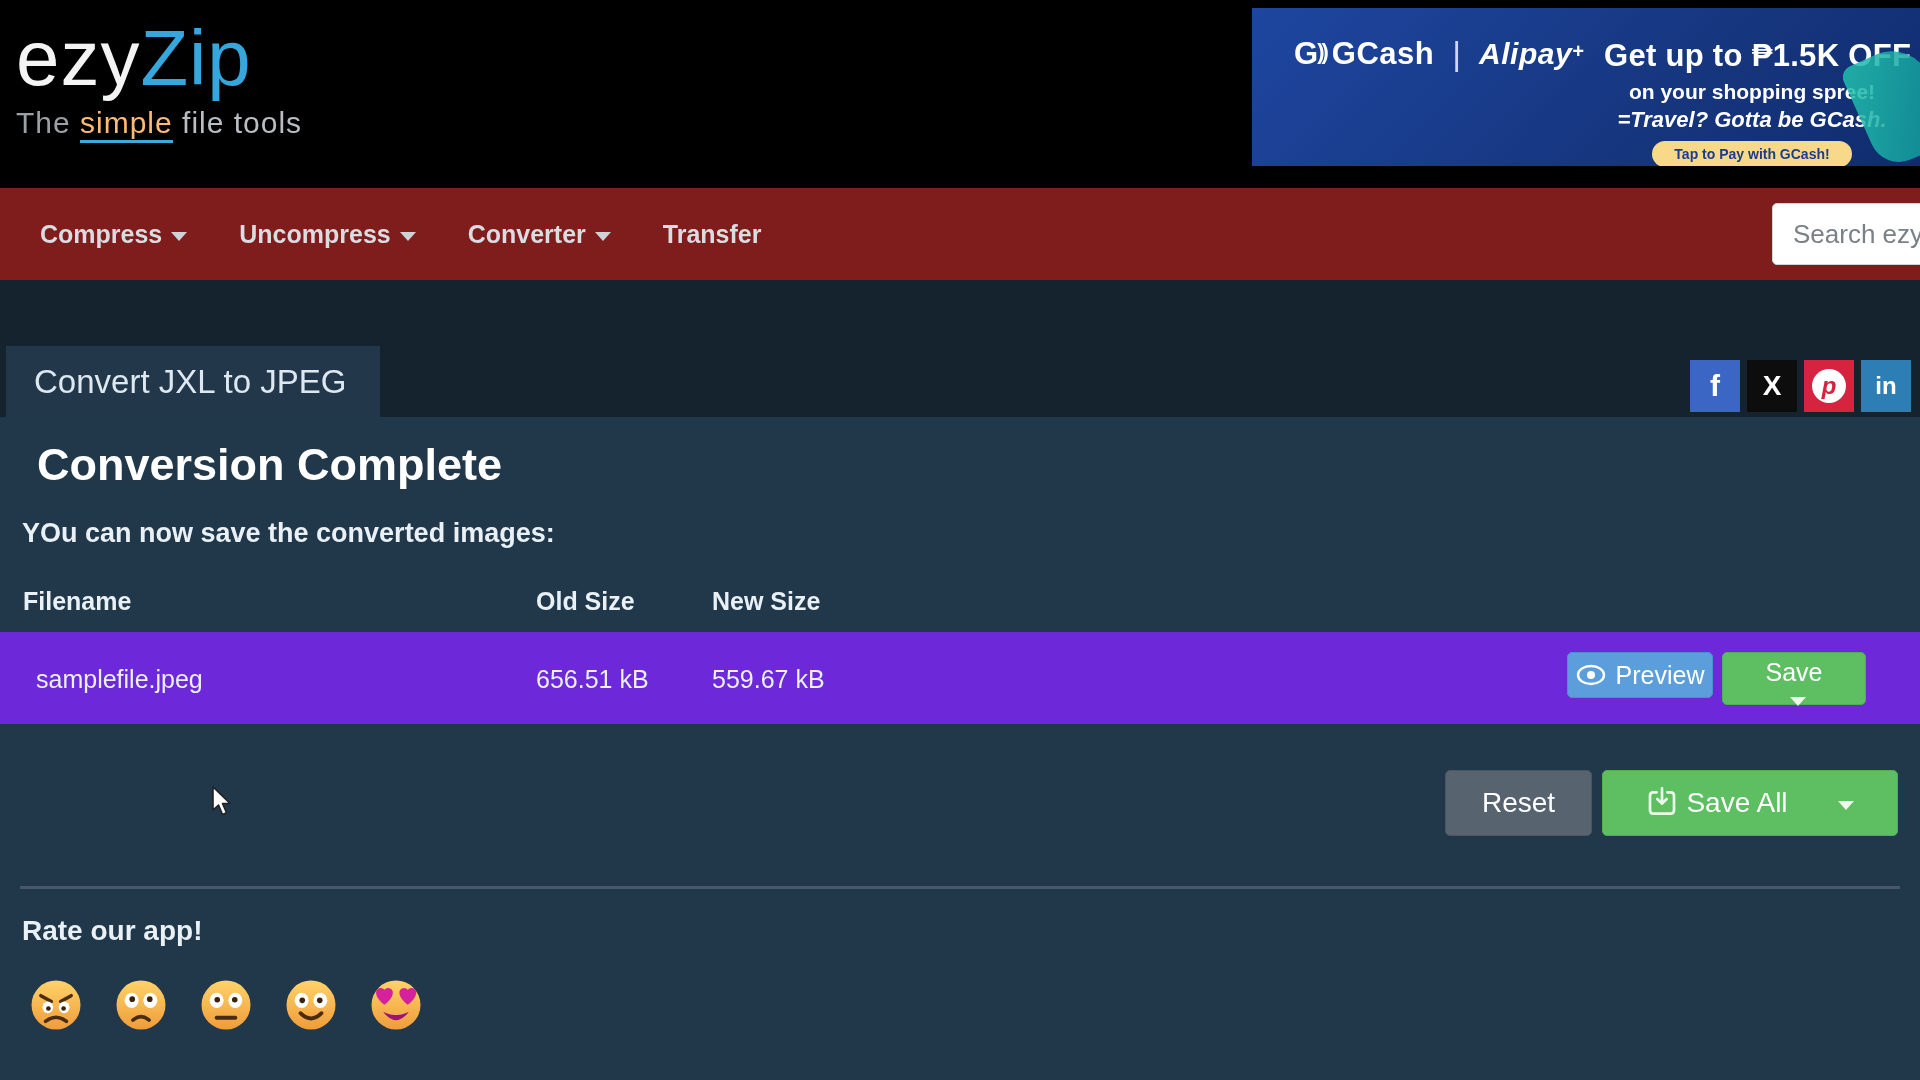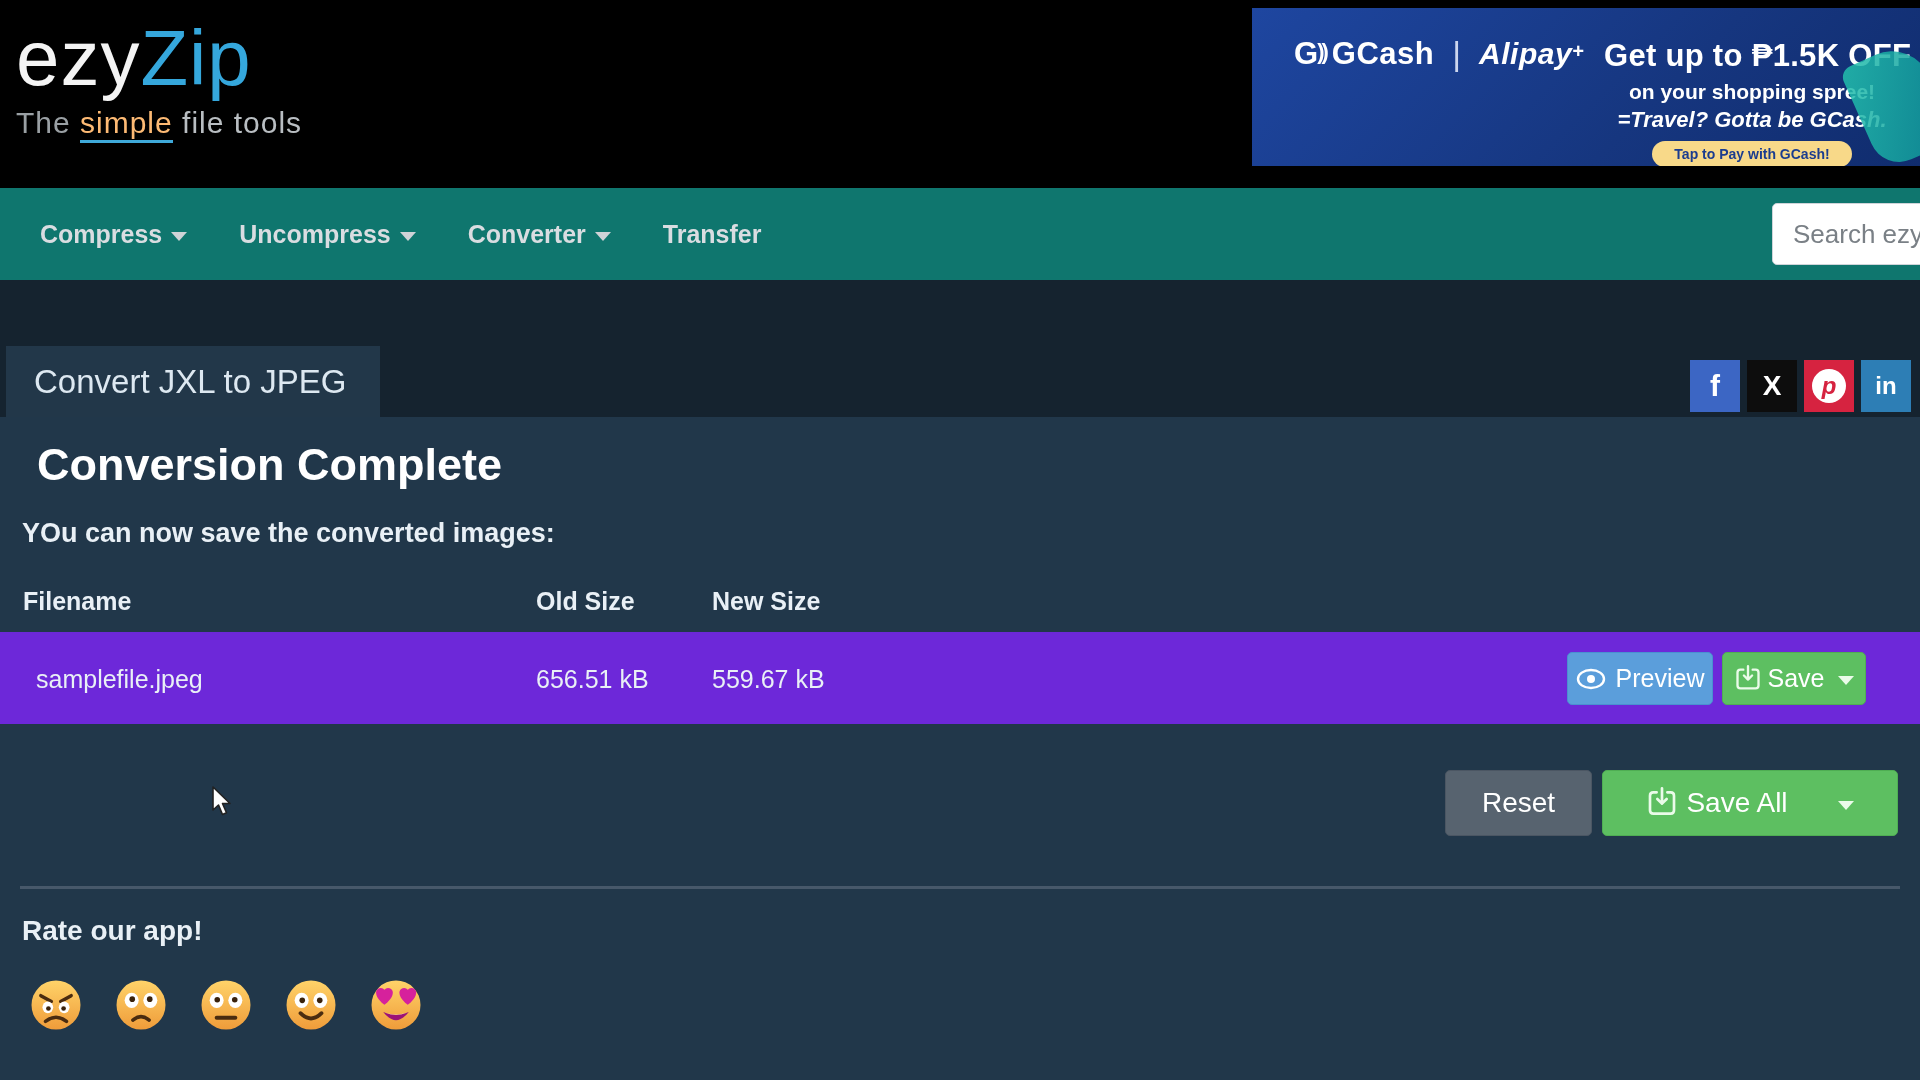--- a/index.html
+++ b/index.html
@@ -31,21 +31,21 @@
   .ad-headline { font-size:31px; font-weight:700; letter-spacing:0.3px; white-space:nowrap; }
   .ad-line2 { font-size:21px; font-weight:700; margin-top:6px; }
   .ad-line3 { font-size:22px; font-weight:800; font-style:italic; margin-top:3px; }
   .ad-cta { display:inline-block; margin-top:8px; background:#f8d989; color:#1b3c8f;
             font-size:14px; font-weight:700; padding:5px 22px; border-radius:14px; }
   .ad-art { position:absolute; right:-18px; bottom:6px; width:80px; height:110px;
             background:linear-gradient(120deg,#23c2ae,#0c8f96); transform:rotate(-24deg);
             border-radius:12px 40px 8px 30px; opacity:0.85; }
 
   
-  .nav { position:absolute; left:0; top:188px; width:1920px; height:92px; background:#0f766e;
+  .nav { position:absolute; left:0; top:188px; width:1920px; height:92px; background:#7f1d1d;
          display:flex; align-items:center; }
   .nav-items { display:flex; align-items:center; gap:52px; padding-left:40px; }
   .nav-item { display:flex; align-items:center; gap:9px; color:#d9dde1; font-size:25px;
               font-weight:700; cursor:pointer; }
   .caret-down { width:0; height:0; border-left:8px solid transparent; border-right:8px solid transparent;
                 border-top:9px solid #cfd3d7; margin-top:4px; }
   .search-input { position:absolute; left:1772px; top:15px; width:220px; height:62px;
                   background:#fff; border:1px solid #cfd4d9; border-radius:5px;
                   font-size:26px; color:#333; padding:0 20px; font-family:"Liberation Sans",sans-serif; }
   .search-input::placeholder { color:#7a8086; }
@@ -73,24 +73,24 @@
   .thead-old { position:absolute; left:536px; top:170px; font-size:25px; font-weight:700; }
   .thead-new { position:absolute; left:712px; top:170px; font-size:25px; font-weight:700; }
 
   .table-row { position:absolute; left:0; top:215px; width:1920px; height:92px; background:#6d28d9; }
   .cell-filename { position:absolute; left:36px; top:33px; font-size:25px; }
   .cell-old { position:absolute; left:536px; top:33px; font-size:25px; }
   .cell-new { position:absolute; left:712px; top:33px; font-size:25px; }
 
   .btn { display:flex; align-items:center; justify-content:center; border-radius:5px;
          color:#fff; cursor:pointer; font-family:"Liberation Sans",sans-serif; }
-  .preview-btn { position:absolute; left:1567px; top:20px; width:146px; height:53px;
+  .preview-btn { position:absolute; left:1567px; top:20px; width:146px; height:46px;
                  background:#5b9edb; border:1px solid #4a90d0; font-size:25px; gap:10px; }
   .save-btn { position:absolute; left:1722px; top:20px; width:144px; height:53px;
-              background:#5dbf61; border:1px solid #4fae53; font-size:25px; gap:6px; }
+              background:#5dbf61; border:1px solid #4fae53; font-size:25px; gap:6px;flex-direction:column; }
   .save-btn .caret-down { border-top-color:#eafbe9; margin-left:8px; }
 
   .reset-btn { position:absolute; left:1445px; top:353px; width:147px; height:66px;
                background:#57636f; border:1px solid #4b5663; font-size:28px; }
   .save-all-btn { position:absolute; left:1602px; top:353px; width:296px; height:66px;
                   background:#5dbf61; border:1px solid #4fae53; font-size:28px; gap:8px; }
   .save-all-btn .caret-down { border-top-color:#eafbe9; margin-left:42px; }
 
   .divider { position:absolute; left:20px; top:469px; width:1880px; height:3px; background:#47586a; }
   .rate-label { position:absolute; left:22px; top:498px; font-size:28px; font-weight:700; }

